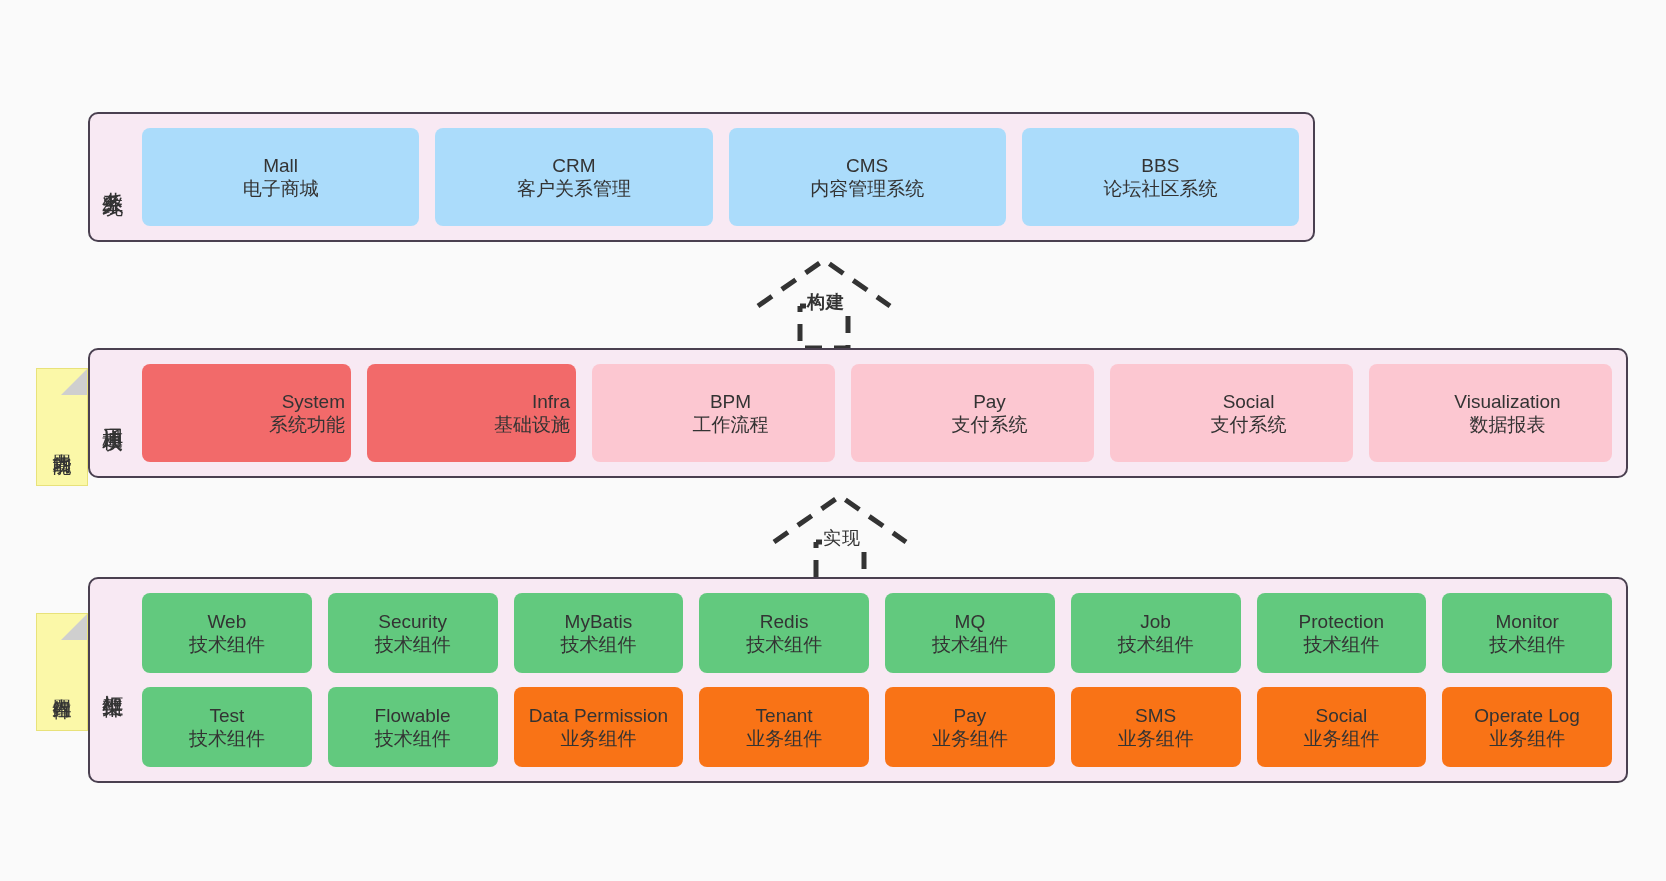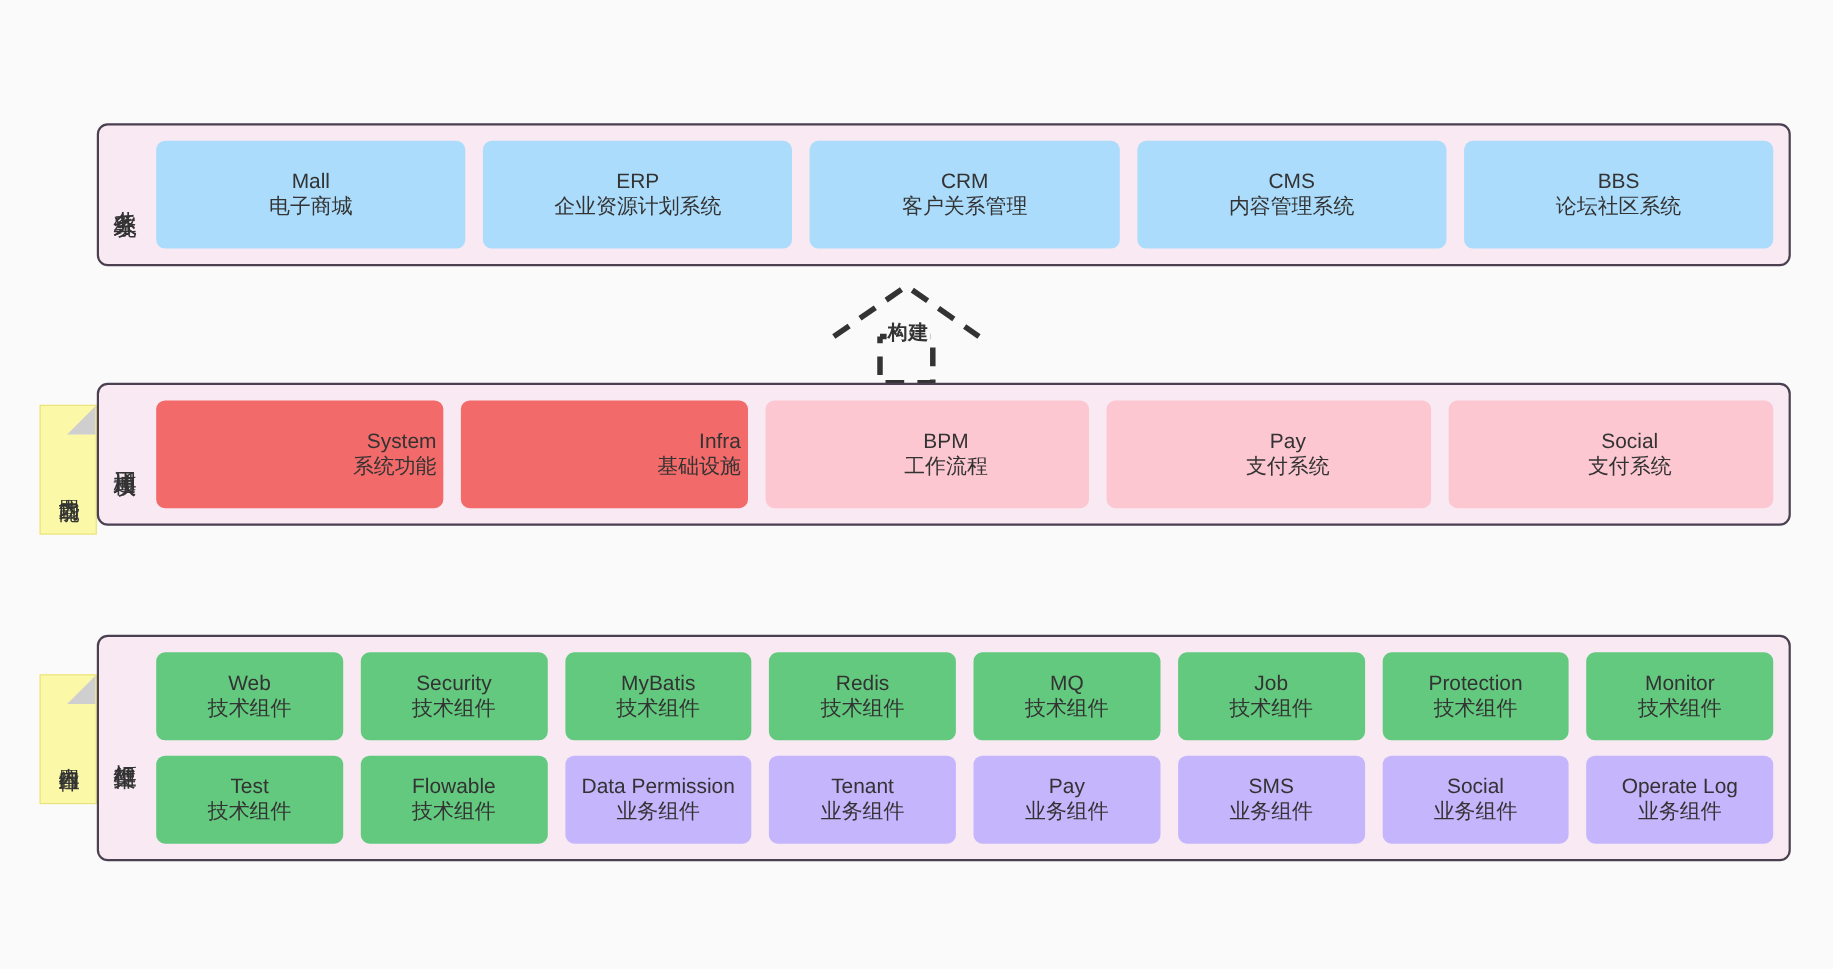--- a/index.html
+++ b/index.html
@@ -76,21 +76,21 @@
   }
   .card .t1 { white-space: nowrap; }
   .card .t1.wrap { white-space: normal; }
   .card .t2 { white-space: nowrap; }
 
   
   .c-blue        { background: #abdcfb; }
   .c-red         { background: #f26a6a; align-items: flex-end; }
   .c-pink        { background: #fcc7d1; padding-left: 40px; }
   .c-green       { background: #62c97e; }
-  .c-green-light { background: #c4b5fd; text-align: center; }
+  .c-green-light { background: #f97316; text-align: center; }
 
   
   .note {
     position: absolute;
     box-sizing: border-box;
     background: #fbf8a8;
     border: 1px solid #e8e27a;
     font-size: 19px;
     line-height: 1.15;
     letter-spacing: 1px;
@@ -132,31 +132,27 @@
     background: transparent;
     white-space: nowrap;
     letter-spacing: 1px;
   }
 </style>
 </head>
 <body>
 
 <div id="canvas">
 
-  <div class="layer" id="layer-business" style="left:88px; top:112px; width:1540px; height:130px;">
+  <div class="layer" id="layer-business" style="left:88px; top:112px; width:1227px; height:130px;">
     <div class="layer-title">业务系统</div>
     <div class="cards">
       <div class="card-row">
         <div class="card c-blue">
           <span class="t1">Mall</span>
           <span class="t2">电子商城</span>
-        </div>
-        <div class="card c-blue">
-          <span class="t1">ERP</span>
-          <span class="t2">企业资源计划系统</span>
         </div>
         <div class="card c-blue">
           <span class="t1">CRM</span>
           <span class="t2">客户关系管理</span>
         </div>
         <div class="card c-blue">
           <span class="t1">CMS</span>
           <span class="t2">内容管理系统</span>
         </div>
         <div class="card c-blue">
@@ -196,24 +192,35 @@
           <span class="t2">工作流程</span>
         </div>
         <div class="card c-pink">
           <span class="t1">Pay</span>
           <span class="t2">支付系统</span>
         </div>
         <div class="card c-pink">
           <span class="t1">Social</span>
           <span class="t2">支付系统</span>
         </div>
+        <div class="card c-pink">
+          <span class="t1">Visualization</span>
+          <span class="t2">数据报表</span>
+        </div>
       </div>
     </div>
   </div>
 
+  <div class="connector" style="left:772px; top:494px; width:140px; height:90px;">
+    <svg width="140" height="90" viewBox="0 0 140 90" aria-hidden="true">
+      <path d="M 2 48 L 68 2 L 134 48" fill="none" stroke="#333333" stroke-width="5" stroke-dasharray="17 12" stroke-linecap="butt"></path>
+      <path d="M 44 48 L 92 48 L 92 90 L 44 90 L 44 48" fill="none" stroke="#333333" stroke-width="5" stroke-dasharray="17 12" stroke-linecap="butt"></path>
+    </svg>
+    <span class="conn-label" style="left:50px; top:32px; background:#fafafa; padding:0 1px;">实现</span>
+  </div>
 
   <div class="note" style="left:36px; top:613px; width:52px; height:118px;">
     <span class="note-text">内置组件</span>
   </div>
 
   <div class="layer" id="layer-framework" style="left:88px; top:577px; width:1540px; height:206px;">
     <div class="layer-title">框架组件</div>
     <div class="cards">
 
       <div class="card-row">

